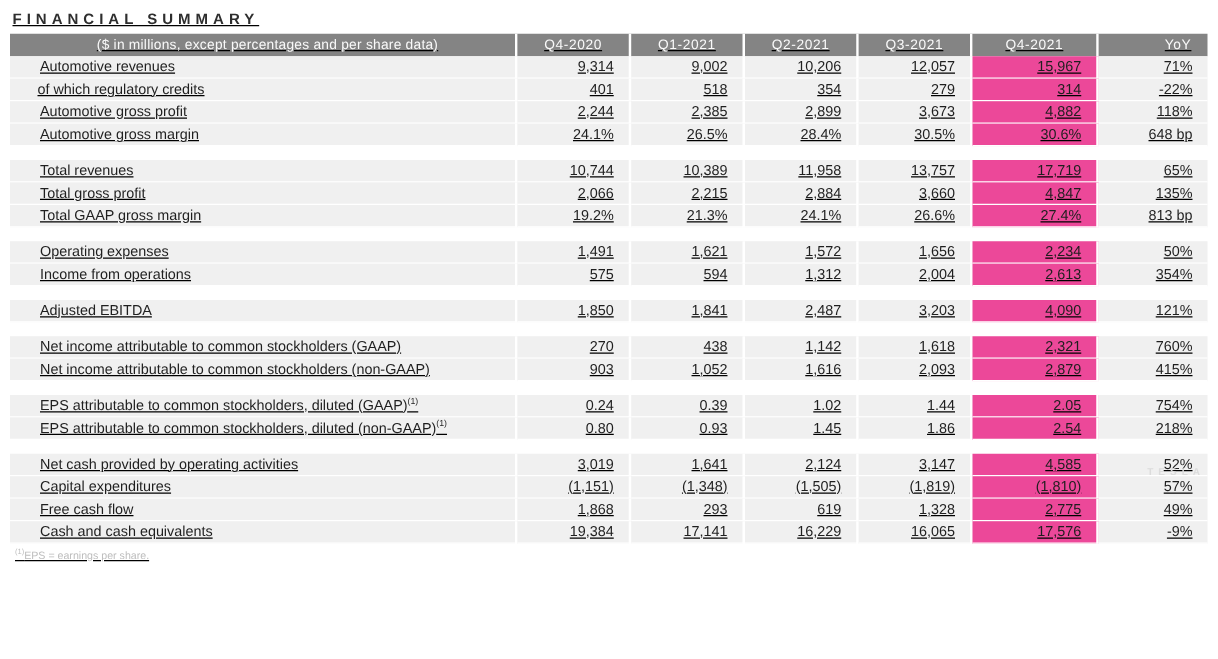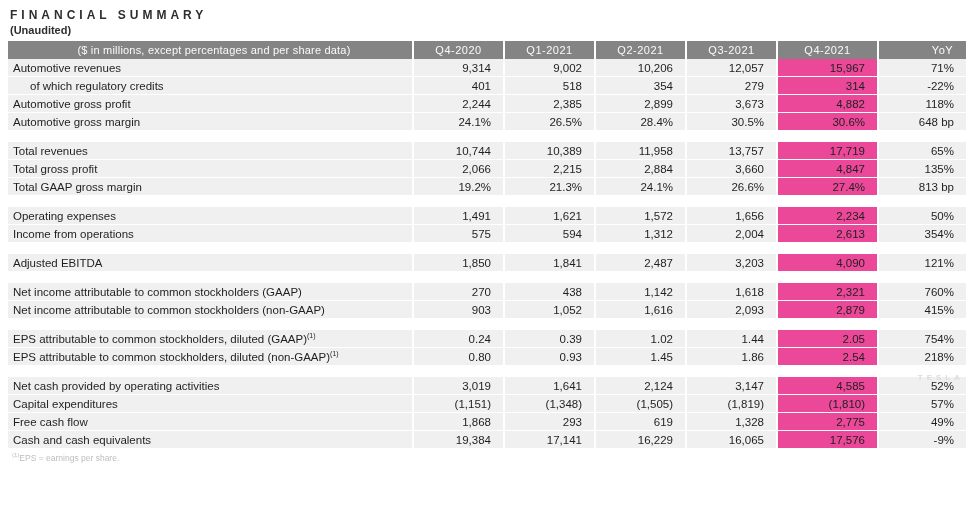--- a/index.html
+++ b/index.html
@@ -1,54 +1,53 @@
 <!DOCTYPE html>
 <html><head>
 <meta charset="utf-8">
 <style>
   * { margin:0; padding:0; box-sizing:border-box; }
   html,body { width:974px; height:527px; background:#ffffff; overflow:hidden;
               font-family:"Liberation Sans", sans-serif; }
-  .page { position:relative; width:974px; height:387px; padding:8px 8px 0 8px; }
+  .page { position:relative; width:974px; height:387px; padding:8px 8px 0 8px;text-decoration:underline; }
 
   .doc-title { font-size:12px; font-weight:bold; letter-spacing:4px; color:#2e2e2e; padding-left:2px; }
   .doc-subtitle { font-size:11px; font-weight:bold; color:#2e2e2e; padding-left:2px; margin-top:2px; }
 
   table { border-collapse:separate; border-spacing:0; table-layout:fixed;
           width:958px; margin-top:5px; }
   th, td { box-sizing:border-box; overflow:hidden; white-space:nowrap; }
 
   thead th { background:#848484; color:#fafafa; font-weight:normal; font-size:11px;
              height:18px; border-right:2px solid #ffffff; letter-spacing:0.5px; }
   thead th.lab { text-align:center; padding-left:8px; letter-spacing:0.2px; }
   thead th:last-child { border-right:none;padding-left:40px; }
 
   tbody td { background:#f0f0f0; color:#1f1f1f; font-size:11.5px; height:18px;
              border-right:2px solid #ffffff; border-bottom:1px solid #ffffff; }
   tbody td:last-child { border-right:none; }
-  td.lab { text-align:left; padding-left:5px; }
+  td.lab { text-align:left; padding-left:24px; }
   td.lab.ind { padding-left:22px; }
   td.num { text-align:right; padding-right:12px; }
   td.hl { background:#ec4899; }
   tr.gap td { background:#ffffff; height:11px; border:none; }
 
   sup { font-size:7px; vertical-align:super; line-height:0; }
 
   .footnote { margin-top:4px; padding-left:4px; font-size:8.5px; color:#bdbdbd; }
   .footnote sup { font-size:6px; }
 
   .watermark { position:absolute; right:10px; bottom:5px; font-size:8px; font-weight:bold;
                letter-spacing:4px; color:#dcdcdc; }
 </style>
 </head>
 <body>
 
 <div class="page">
   <div class="doc-title">FINANCIAL SUMMARY</div>
-  <div class="doc-subtitle">(Unaudited)</div>
 
   <table>
     <colgroup>
       <col style="width:406px">
         <col style="width:91px">
         <col style="width:91px">
       <col style="width:91px">
         <col style="width:91px">
         <col style="width:101px">
         <col style="width:87px">

